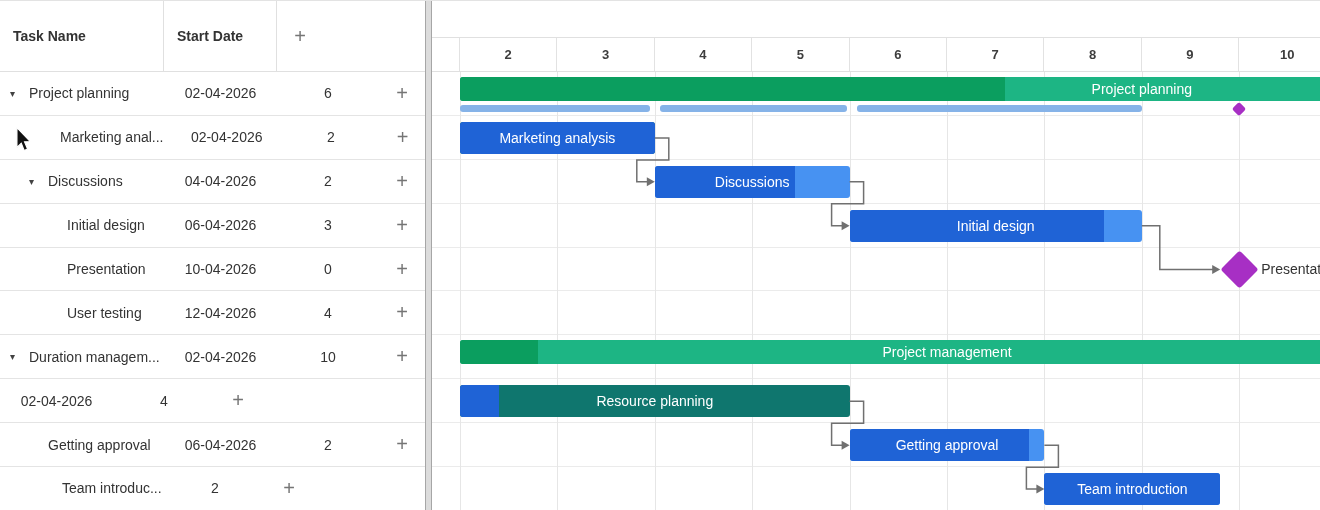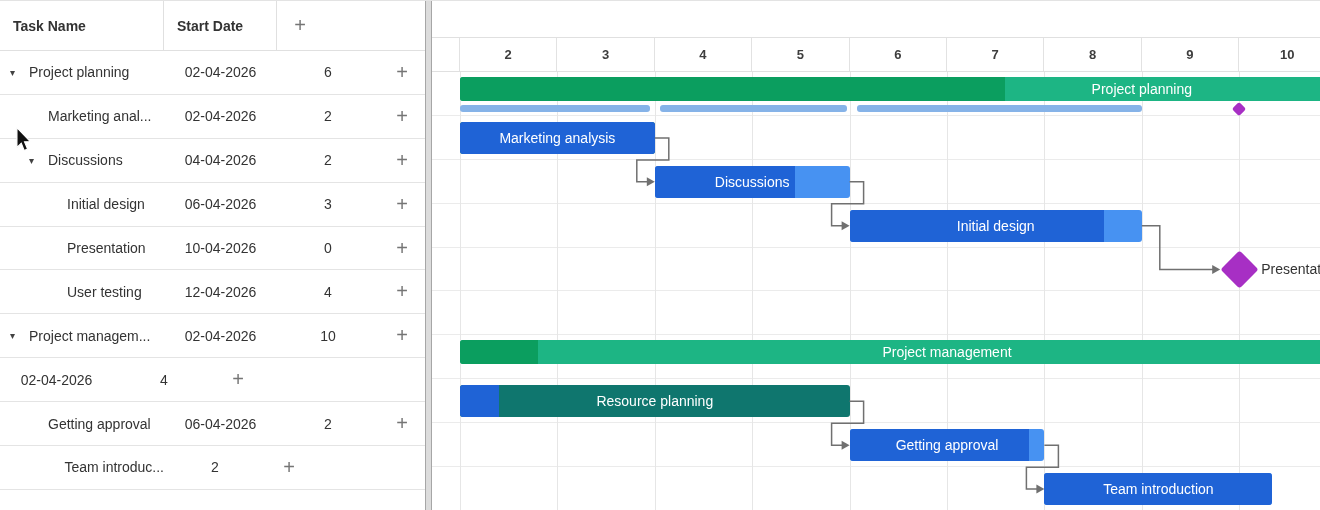--- a/index.html
+++ b/index.html
@@ -3,21 +3,21 @@
 <meta charset="utf-8">
 <style>
   *{margin:0;padding:0}
   html,body{width:1320px;height:510px;overflow:hidden;background:#fff;
     font-family:"Liberation Sans",sans-serif}
   .app{display:flex;width:1320px;height:510px;border-top:1px solid #e3e3e3;
     box-sizing:border-box;position:relative;overflow:hidden;color:#333;background:#fff}
 
   
   .grid-pane{width:425px;flex:none;overflow:hidden}
-  .grid-header{height:50px;display:flex;align-items:stretch;border-bottom:1px solid #e0e0e0;box-sizing:border-box}
+  .grid-header{height:71px;display:flex;align-items:stretch;border-bottom:1px solid #e0e0e0;box-sizing:border-box}
   .hcell{display:flex;align-items:center;padding-left:13px;font-size:14px;font-weight:700;
     color:#333;border-right:1px solid #e0e0e0;box-sizing:border-box;white-space:nowrap}
   .col-name{width:164px}.col-start{width:113px}.col-dur{width:102px}
   .col-add{width:46px;justify-content:center;padding-left:0;border-right:none;
     font-weight:400;font-size:20px;color:#757575;cursor:pointer}
   .grow{height:43.9px;display:flex;align-items:stretch;border-bottom:1px solid #e4e4e4;
     box-sizing:border-box;font-size:14px}
   .cell{display:flex;align-items:center;box-sizing:border-box}
   .cell-name{width:164px;overflow:hidden;white-space:nowrap}
   .twisty{width:19px;flex:none;font-size:10px;color:#424242;cursor:pointer}
@@ -66,21 +66,21 @@
         <div class="grow">
           <div class="cell cell-name" style="padding-left: 10px;">
             <span class="twisty">▾</span>
             <span class="nm">Project planning</span>
           </div>
           <div class="cell cell-start">02-04-2026</div>
           <div class="cell cell-dur">6</div>
           <div class="cell cell-add">+</div>
         </div>
         <div class="grow">
-          <div class="cell cell-name" style="padding-left: 29px;">
+          <div class="cell cell-name" style="padding-left: 29px; margin-left: 12px;">
             <span class="twisty"></span>
             <span class="nm">Marketing anal...</span>
           </div>
           <div class="cell cell-start">02-04-2026</div>
           <div class="cell cell-dur">2</div>
           <div class="cell cell-add">+</div>
         </div>
         <div class="grow">
           <div class="cell cell-name" style="padding-left: 29px;">
             <span class="twisty">▾</span>
@@ -113,42 +113,42 @@
             <span class="twisty"></span>
             <span class="nm">User testing</span>
           </div>
           <div class="cell cell-start">12-04-2026</div>
           <div class="cell cell-dur">4</div>
           <div class="cell cell-add">+</div>
         </div>
         <div class="grow">
           <div class="cell cell-name" style="padding-left: 10px;">
             <span class="twisty">▾</span>
-            <span class="nm">Project managem...</span>
+            <span class="nm">Duration managem...</span>
           </div>
           <div class="cell cell-start">02-04-2026</div>
           <div class="cell cell-dur">10</div>
           <div class="cell cell-add">+</div>
         </div>
         <div class="grow">
           <div class="cell cell-start">02-04-2026</div>
           <div class="cell cell-dur">4</div>
           <div class="cell cell-add">+</div>
         </div>
         <div class="grow">
           <div class="cell cell-name" style="padding-left: 29px;">
             <span class="twisty"></span>
             <span class="nm">Getting approval</span>
           </div>
           <div class="cell cell-start">06-04-2026</div>
           <div class="cell cell-dur">2</div>
           <div class="cell cell-add">+</div>
         </div>
         <div class="grow">
-          <div class="cell cell-name" style="padding-left: 23px; justify-content: flex-end;">
+          <div class="cell cell-name" style="padding-left: 43px;">
             <span class="twisty"></span>
             <span class="nm">Team introduc...</span>
           </div>
           <div class="cell cell-dur">2</div>
           <div class="cell cell-add">+</div>
         </div>
       </div>
   </div>
 
   <div class="splitter"></div>
@@ -214,21 +214,21 @@
           <div class="blabel">Project management</div>
         </div>
         <div class="bar" style="left: 28px; top: 313.3px; width: 389.6px; height: 32px; background: #0f766e;">
           <div class="progress" style="width: 10%; background: rgb(31, 99, 214);"></div>
           <div class="blabel">Resource planning</div>
         </div>
         <div class="bar" style="left: 417.6px; top: 357.2px; width: 194.8px; height: 32px; background: rgb(71, 146, 242);">
           <div class="progress" style="width: 92%; background: rgb(31, 99, 214);"></div>
           <div class="blabel">Getting approval</div>
         </div>
-        <div class="bar" style="left: 612.4px; top: 401.1px; width: 228px; height: 32px; background: rgb(71, 146, 242);">
+        <div class="bar" style="left: 612.4px; top: 401.1px; width: 176px; height: 32px; background: rgb(71, 146, 242);">
           <div class="progress" style="width: 100%; background: rgb(31, 99, 214);"></div>
           <div class="blabel">Team introduction</div>
         </div>
         <svg width="888" height="439" class="overlay">
           <path d="M222.8 65.9 L236.8 65.9 L236.8 87.9 L204.8 87.9 L204.8 109.8 L215.8 109.8" fill="none" stroke="#707070" stroke-width="1.5"></path>
           <polygon points="222.8,109.8 214.8,105.3 214.8,114.3" fill="#707070"></polygon>
           <path d="M417.6 109.8 L431.6 109.8 L431.6 131.8 L399.6 131.8 L399.6 153.7 L410.6 153.7" fill="none" stroke="#707070" stroke-width="1.5"></path>
           <polygon points="417.6,153.7 409.6,149.2 409.6,158.2" fill="#707070"></polygon>
           <path d="M709.8000000000001 153.7 L727.8000000000001 153.7 L727.8000000000001 197.6 L781.2 197.6" fill="none" stroke="#707070" stroke-width="1.5"></path>
           <polygon points="788.2,197.6 780.2,193.1 780.2,202.1" fill="#707070"></polygon>

